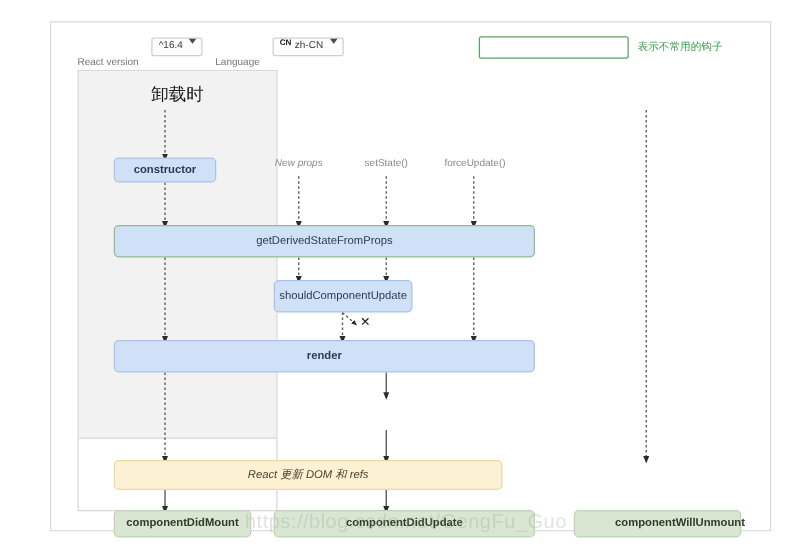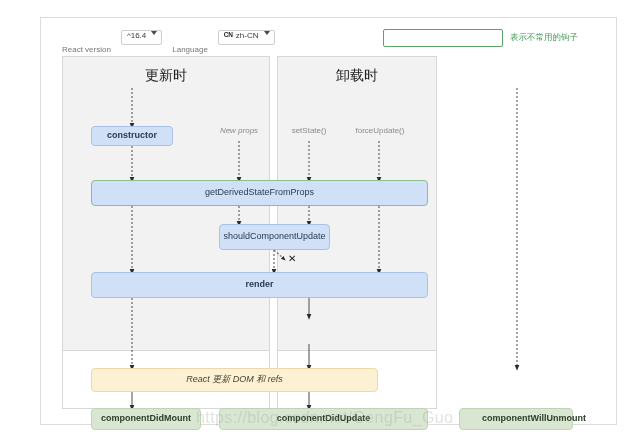--- a/index.html
+++ b/index.html
@@ -214,24 +214,20 @@
     </div>
 
     <div class="legend-wrap">
       <div class="legend-box"></div>
       <span class="legend-text">表示不常用的钩子</span>
     </div>
 
     <div class="columns">
 
 
-      <div class="col col-update">
-        <div class="phase-render"></div>
-        <div class="col-title">更新时</div>
-      </div>
 
       <div class="col col-unmount">
         <div class="phase-render"></div>
         <div class="col-title">卸载时</div>
       </div>
     </div>
 
     <div class="canvas">
 
       <svg class="arrow-svg" viewBox="0 0 535 353" xmlns="http://www.w3.org/2000/svg">
@@ -285,24 +281,24 @@
 
       <div class="node n-blue bold" style="left:29px; top:70px; width:82px; height:20px;">constructor</div>
 
       <div class="node n-blue" style="left:157px; top:168px; width:111px; height:26px;">shouldComponentUpdate</div>
 
       <div class="xmark" style="left:226px; top:198px;">✕</div>
 
       <div class="node n-blue bold" style="left:29px; top:216px; width:337px; height:26px;">render</div>
 
 
-      <div class="node n-yellow ital" style="left:29px; top:312px; width:287px; height:24px;text-align:right;">React 更新 DOM 和 refs</div>
+      <div class="node n-yellow ital" style="left:29px; top:312px; width:311px; height:24px;text-align:right;">React 更新 DOM 和 refs</div>
 
       <div class="node n-green" style="left:29px; top:352px; width:110px; height:22px;">componentDidMount</div>
 
       <div class="node n-green" style="left:157px; top:352px; width:209px; height:22px;">componentDidUpdate</div>
 
-      <div class="node n-green" style="left:397px; top:352px; width:114px; height:22px;padding-left:40px;">componentWillUnmount</div>
+      <div class="node n-green" style="left:397px; top:352px; width:134px; height:22px;padding-left:40px;">componentWillUnmount</div>
     </div>
   </div>
 
   <div class="watermark">https://blog.csdn.net/GengFu_Guo</div>
 </div>
 
 </body></html>

